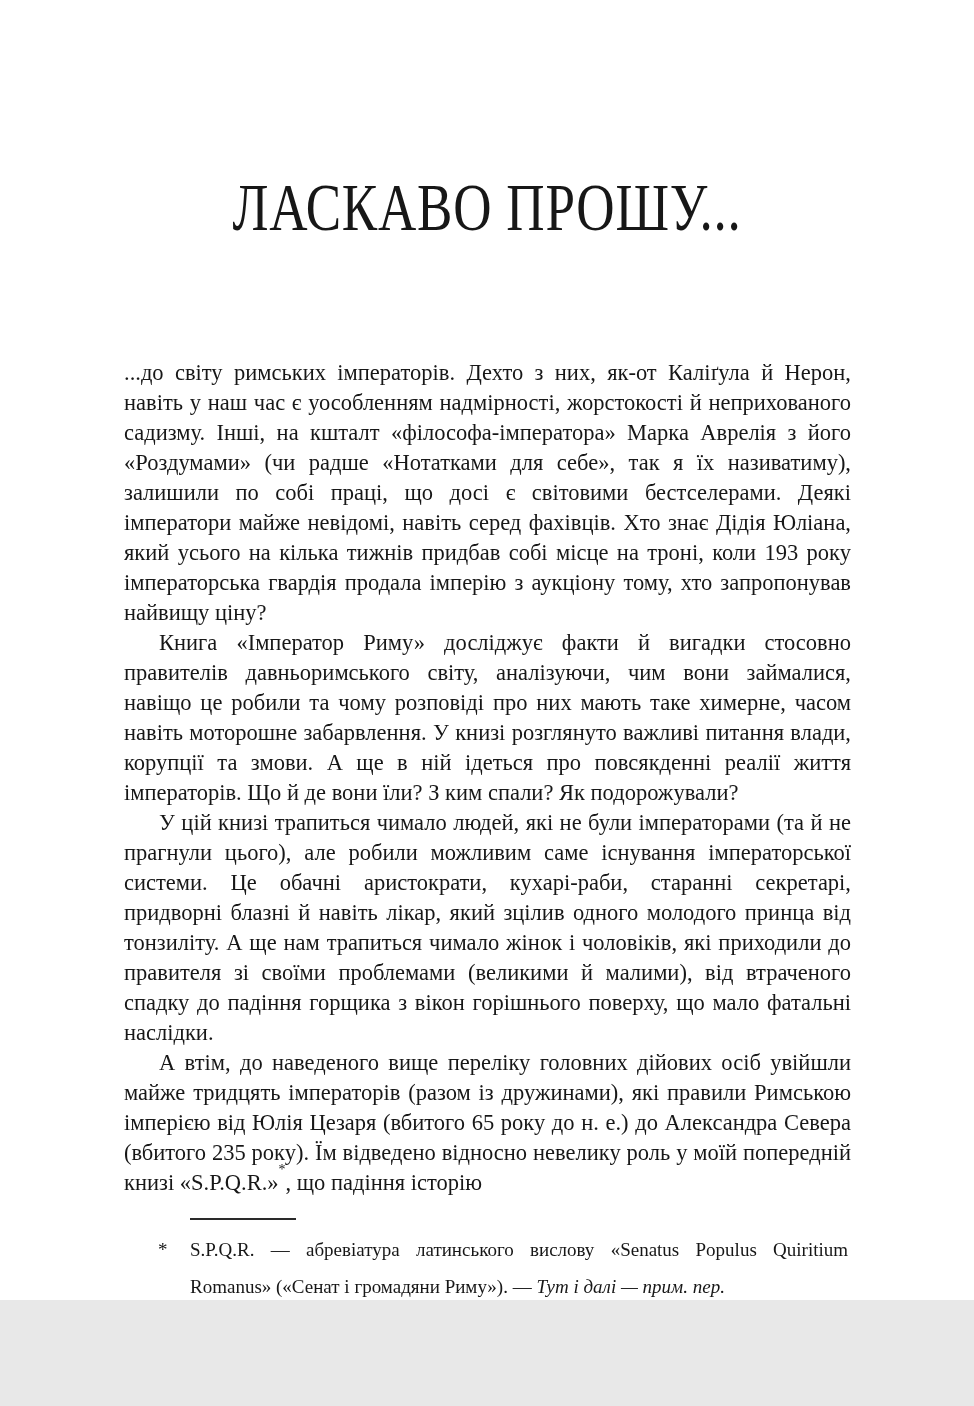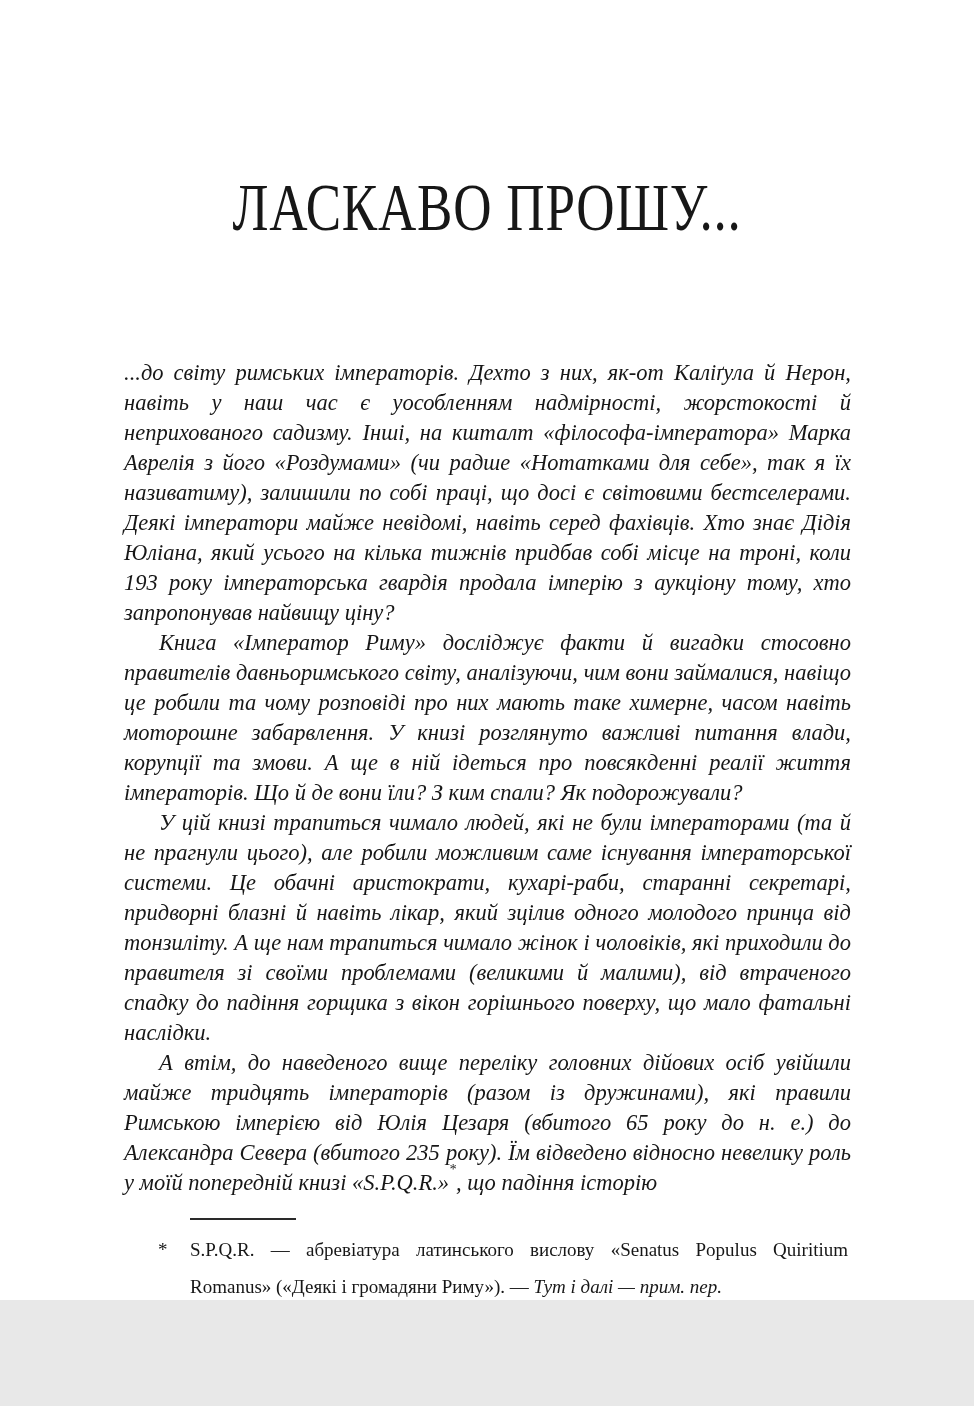--- a/index.html
+++ b/index.html
@@ -39,21 +39,20 @@
     left: 124px;
     width: 727px;
     font-size: 22.5px;
     line-height: 30px;
     text-align: justify;
     color: #171717;
   }
   .body-text p {
     margin: 0;
     text-indent: 35px;
-    font-style: italic;
   }
   .body-text p.no-indent {
     text-indent: 0;
   }
   .fn-ref {
     font-size: 0.62em;
     position: relative;
     top: -0.55em;
     line-height: 0;
   }
@@ -113,20 +112,20 @@
     <p class="no-indent">...до світу римських імператорів. Дехто з них, як-от Каліґула й Нерон, навіть у наш час є уособленням надмірності, жорстокості й неприхованого садизму. Інші, на кшталт «філософа-імператора» Марка Аврелія з його «Роздумами» (чи радше «Нотатками для себе», так я їх називатиму), залишили по собі праці, що досі є світовими бестселерами. Деякі імператори майже невідомі, навіть серед фахівців. Хто знає Дідія Юліана, який усього на кілька тижнів придбав собі місце на троні, коли 193 року імператорська гвардія продала імперію з аукціону тому, хто запропонував найвищу ціну?</p>
     <p>Книга «Імператор Риму» досліджує факти й вигадки стосовно правителів давньоримського світу, аналізуючи, чим вони займалися, навіщо це робили та чому розповіді про них мають таке химерне, часом навіть моторошне забарвлення. У книзі розглянуто важливі питання влади, корупції та змови. А ще в ній ідеться про повсякденні реалії життя імператорів. Що й де вони їли? З ким спали? Як подорожували?</p>
     <p>У цій книзі трапиться чимало людей, які не були імператорами (та й не прагнули цього), але робили можливим саме існування імператорської системи. Це обачні аристократи, кухарі-раби, старанні секретарі, придворні блазні й навіть лікар, який зцілив одного молодого принца від тонзиліту. А ще нам трапиться чимало жінок і чоловіків, які приходили до правителя зі своїми проблемами (великими й малими), від втраченого спадку до падіння горщика з вікон горішнього поверху, що мало фатальні наслідки.</p>
     <p><span>А втім, до наведеного вище переліку головних дійових осіб увійшли майже тридцять імператорів (разом із дружинами), які правили Римською імперією від Юлія Цезаря (вбитого 65 року до н. е.) до Александра Севера (вбитого 235 року). Їм відведено відносно невелику роль у моїй попередній книзі «S.P.Q.R.»</span><sup class="fn-ref">*</sup><span>, що падіння історію</span></p>
   </div>
 
   <div class="footnote-separator"></div>
 
   <div class="footnote">
     <span class="fn-marker">*</span>
-    <span class="fn-text"><span>S.P.Q.R. — абревіатура латинського вислову «Senatus Populus Quiritium Romanus» («Деякі і громадяни Риму»). — </span><em>Тут і далі — прим. пер.</em></span>
+    <span class="fn-text"><span>S.P.Q.R. — абревіатура латинського вислову «Senatus Populus Quiritium Romanus» («Сенат і громадяни Риму»). — </span><em>Тут і далі — прим. пер.</em></span>
   </div>
 
   <div class="page-footer">
     <span class="bullet">•</span><span>9</span><span class="bullet">•</span>
   </div>
 
 </div>
 
 </body></html>

